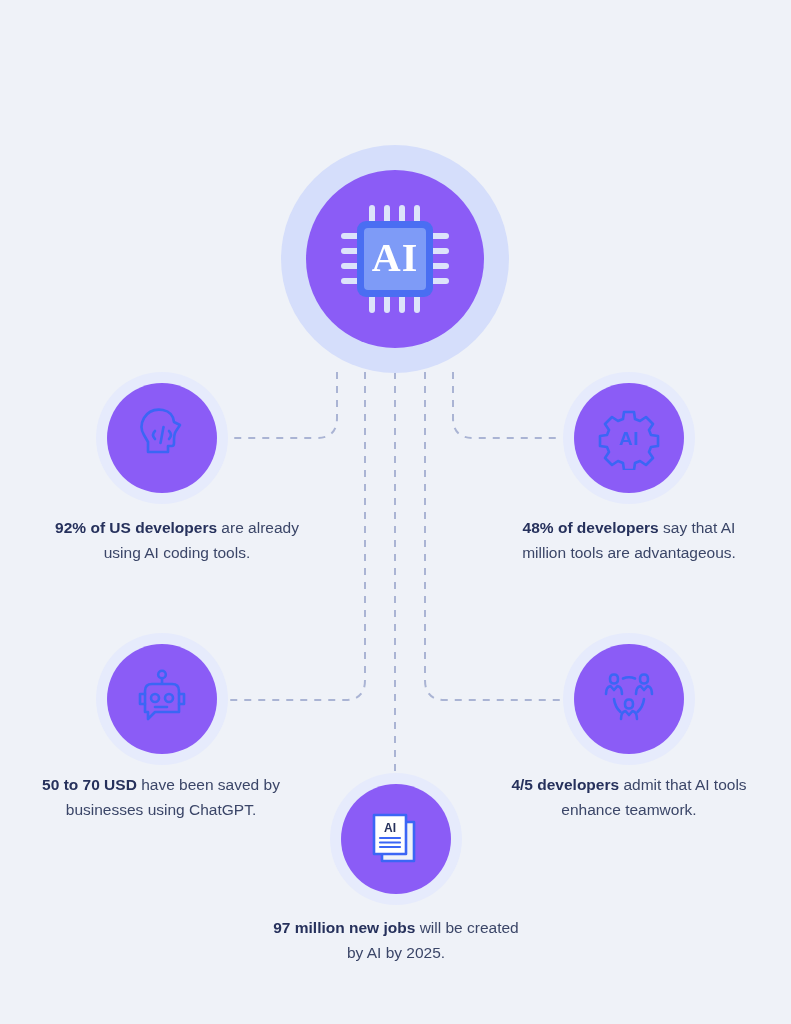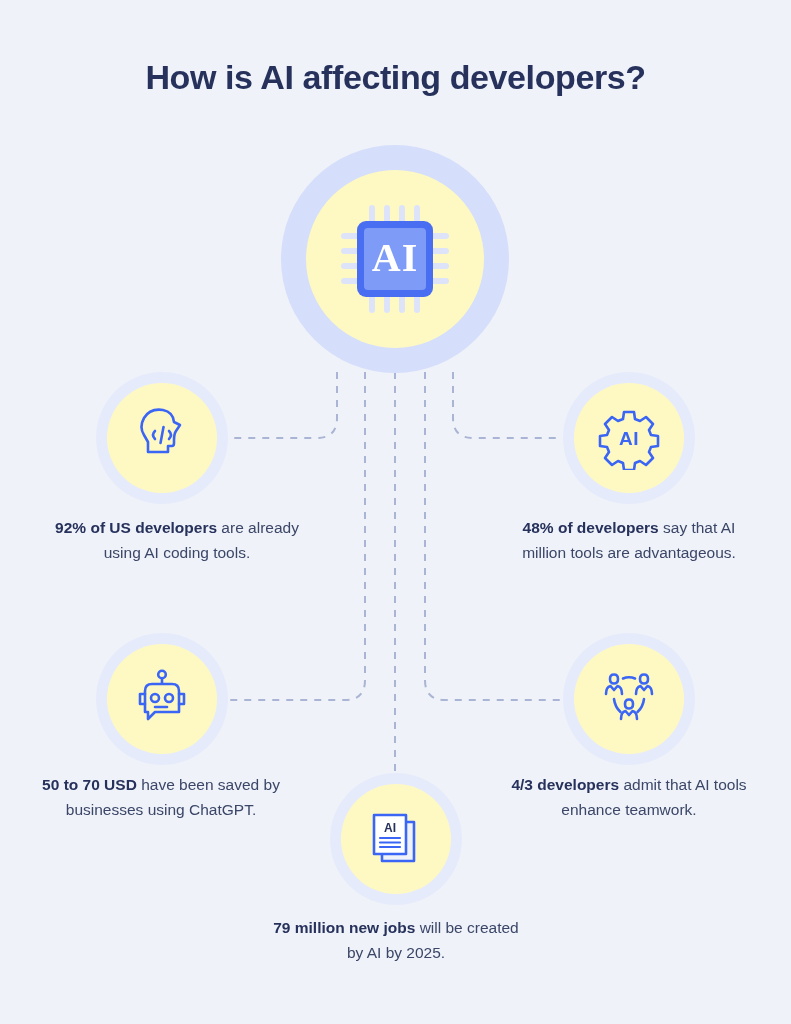--- a/index.html
+++ b/index.html
@@ -20,21 +20,21 @@
     letter-spacing:-0.4px;
     color:#26315c;
   }
 
   
   .connectors{position:absolute;left:0;top:0;width:791px;height:1024px;}
 
   
   .node{position:absolute;border-radius:50%;display:flex;align-items:center;justify-content:center;}
   .ring{background:#d9e1fb;}
-  .inner{background:#fef9c3;border-radius:50%;display:flex;align-items:center;justify-content:center;}
+  .inner{background:#8b5cf6;border-radius:50%;display:flex;align-items:center;justify-content:center;}
 
   
   .hub{left:281px;top:145px;width:228px;height:228px;background:#d5defb;}
   .hub .inner{width:178px;height:178px;}
 
   
   .sm{width:132px;height:132px;background:#e6ebfc;}
   .sm .inner{width:110px;height:110px;}
 
   .n-head{left:96px;top:372px;}
@@ -60,21 +60,20 @@
   .c-team{left:500px;top:772px;width:258px;}
   .c-docs{left:268px;top:915px;width:256px;}
 
   svg{display:block;}
 </style>
 </head>
 <body>
 
 <div id="stage">
 
-  <div class="title">How is AI affecting developers?</div>
 
   <svg class="connectors" viewBox="0 0 791 1024" width="791" height="1024" aria-hidden="true">
     <g fill="none" stroke="#aab4d4" stroke-width="2" stroke-dasharray="7 7" stroke-linecap="butt">
 
       <path d="M 337 372 L 337 418 Q 337 438 317 438 L 228 438"></path>
 
       <path d="M 453 372 L 453 418 Q 453 438 473 438 L 562 438"></path>
 
       <path d="M 365 372 L 365 680 Q 365 700 345 700 L 228 700"></path>
 
@@ -205,20 +204,20 @@
 
   <div class="cap c-gear">
     <b>48% of developers</b><span> say that AI million tools are advantageous.</span>
   </div>
 
   <div class="cap c-bot">
     <b>50 to 70 USD</b><span> have been saved by businesses using ChatGPT.</span>
   </div>
 
   <div class="cap c-team">
-    <b>4/3 developers</b><span> admit that AI tools enhance teamwork.</span>
+    <b>4/5 developers</b><span> admit that AI tools enhance teamwork.</span>
   </div>
 
   <div class="cap c-docs">
-    <b>79 million new jobs</b><span> will be created by AI by 2025.</span>
+    <b>97 million new jobs</b><span> will be created by AI by 2025.</span>
   </div>
 
 </div>
 
 </body></html>

